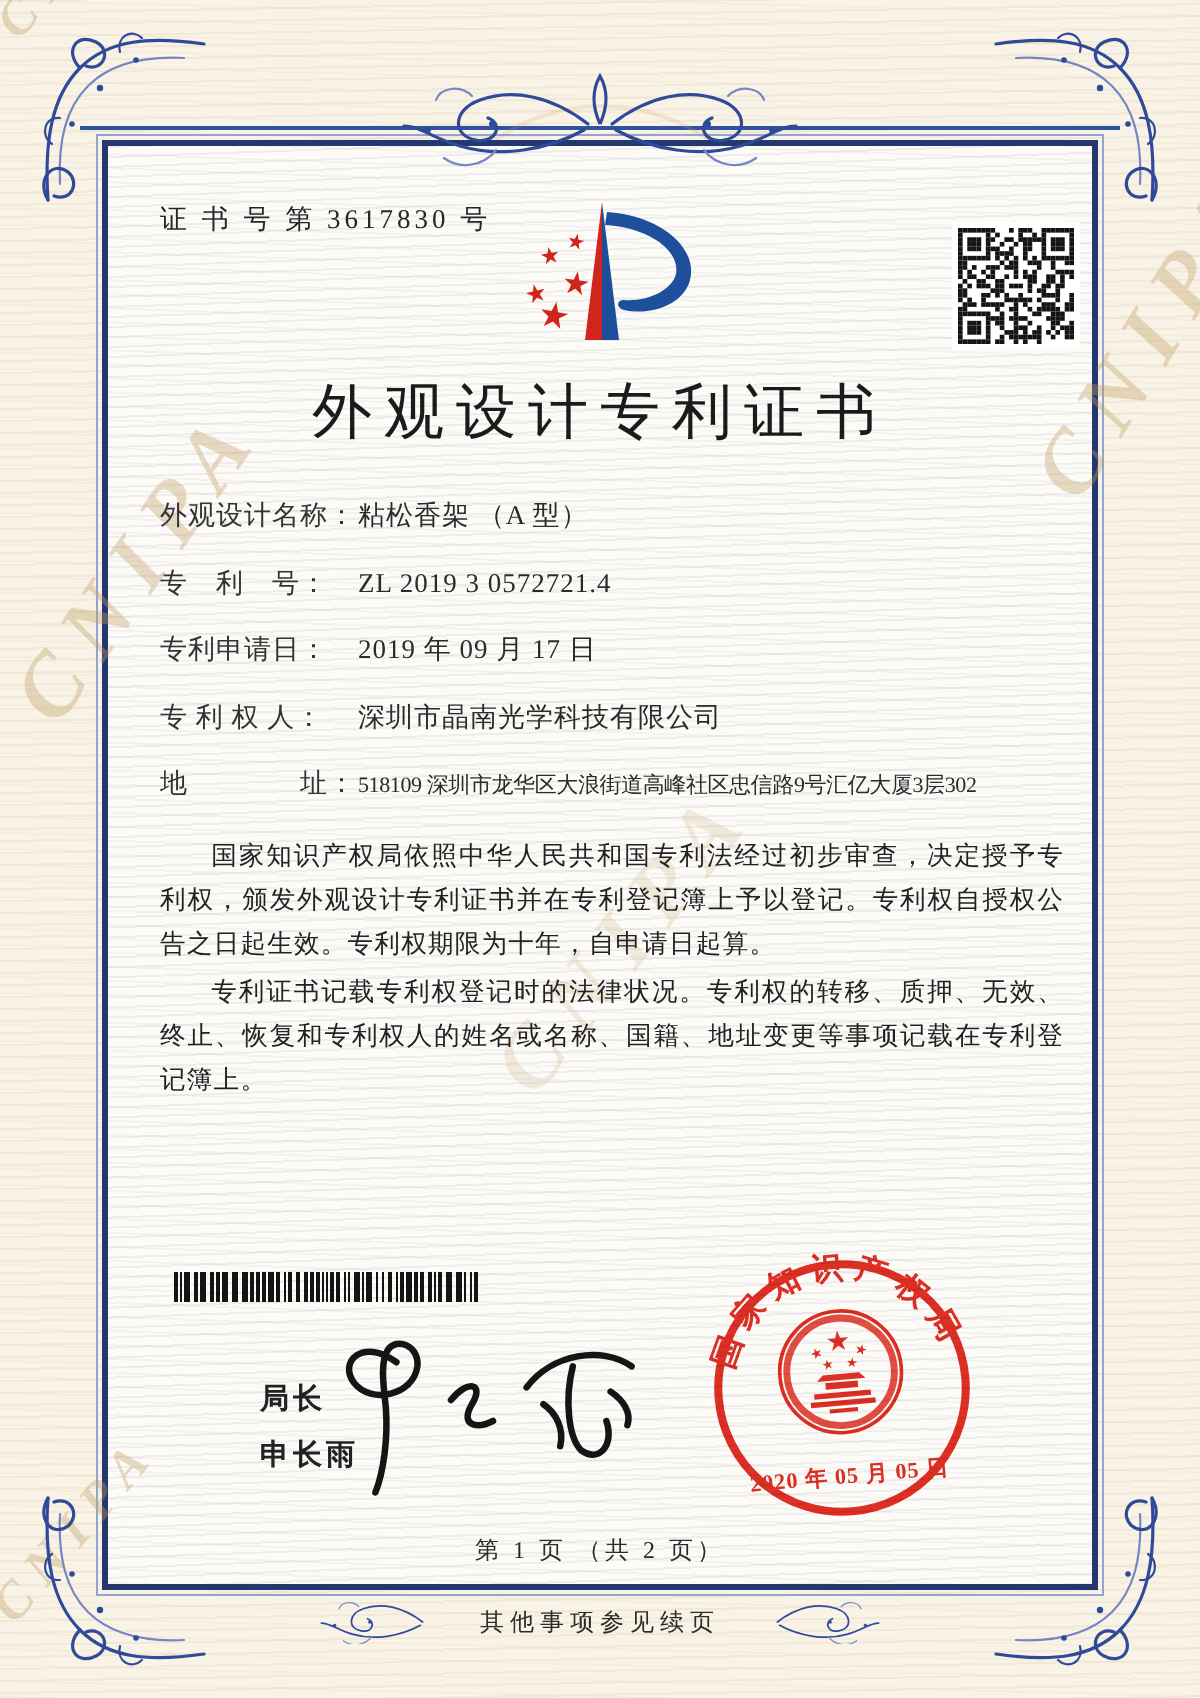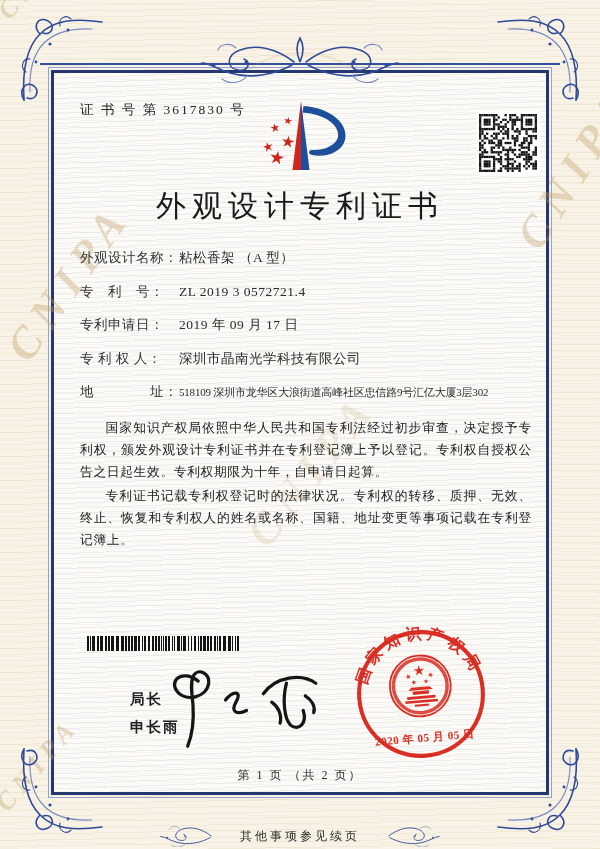--- a/index.html
+++ b/index.html
@@ -58,21 +58,21 @@
     letter-spacing:.6px; color:#222; margin-bottom:2px; }
   
   .barcode { position:absolute; left:33px; top:563px; z-index:3; }
   .director { position:absolute; left:36px; top:617px; z-index:3;
     font-family:"Liberation Sans","DejaVu Sans",sans-serif; font-weight:bold; color:#222;margin-left:40px; }
   .director div { font-size:14.5px; letter-spacing:2px; margin-bottom:9px; }
   .signature { position:absolute; left:108px; top:585px; z-index:3; }
   .seal { position:absolute; left:296px; top:550px; z-index:4; mix-blend-mode:multiply; opacity:.95; }
   .page-info { position:absolute; left:0; top:694px; width:100%; text-align:center;
     font-size:12px; letter-spacing:2px; color:#2b2b2b; z-index:3; }
-  .foot-note { position:absolute; left:0; top:825px; width:100%; display:flex;
+  .foot-note { position:absolute; left:0; top:800px; width:100%; display:flex;
     align-items:center; justify-content:center; gap:12px; z-index:2; }
   .foot-note .note-text { font-size:12px; letter-spacing:3px; color:#2b2b2b; }
 </style>
 </head>
 <body>
 
 <svg width="0" height="0" style="position:absolute" aria-hidden="true">
   <defs>
     <path id="star" d="M0,-1 L0.2245,-0.309 L0.951,-0.309 L0.363,0.118 L0.5878,0.809 L0,0.382 L-0.5878,0.809 L-0.363,0.118 L-0.951,-0.309 L-0.2245,-0.309 Z"></path>
     <g id="fl-half" stroke="#2e4a99" fill="none" stroke-width="1.6" stroke-linecap="round">

